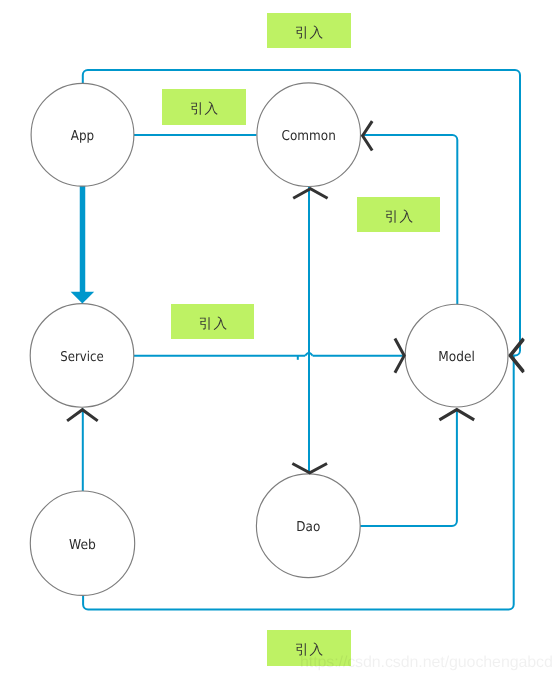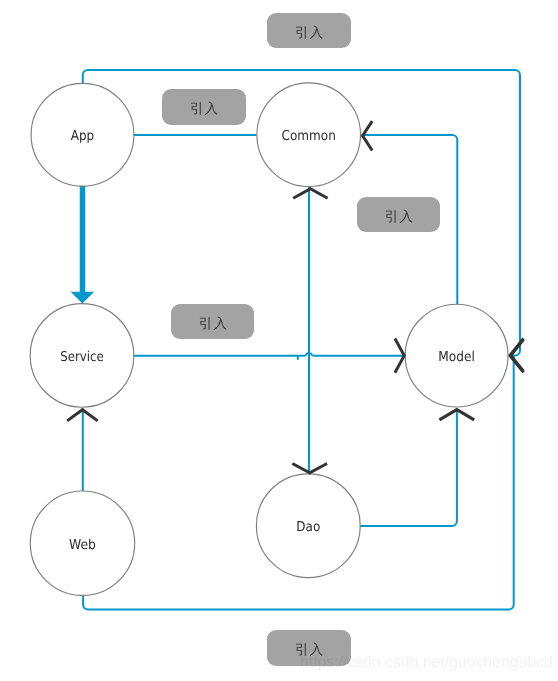--- a/index.html
+++ b/index.html
@@ -58,29 +58,28 @@
     stroke: #333333;
     stroke-width: 3;
     stroke-linecap: butt;
   }
   .arrow-solid {
     fill: #0097cc;
     stroke: none;
   }
   .tag-box {
     position: absolute;
-    background: #a3a3a3;
+    background: #bef264;
     display: flex;
     align-items: center;
     justify-content: center;
     font-size: 13.7px;
     line-height: 1;
     color: #333333;
     font-family: Liberation Sans, sans-serif;
-    border-radius: 9px;
   }
   .tag-box > span {
     transform: translateZ(0);
     position: relative;
     top: 2.0px;
     left: 0.8px;
     letter-spacing: 0.9px;
   }
   .watermark {
     position: absolute;

